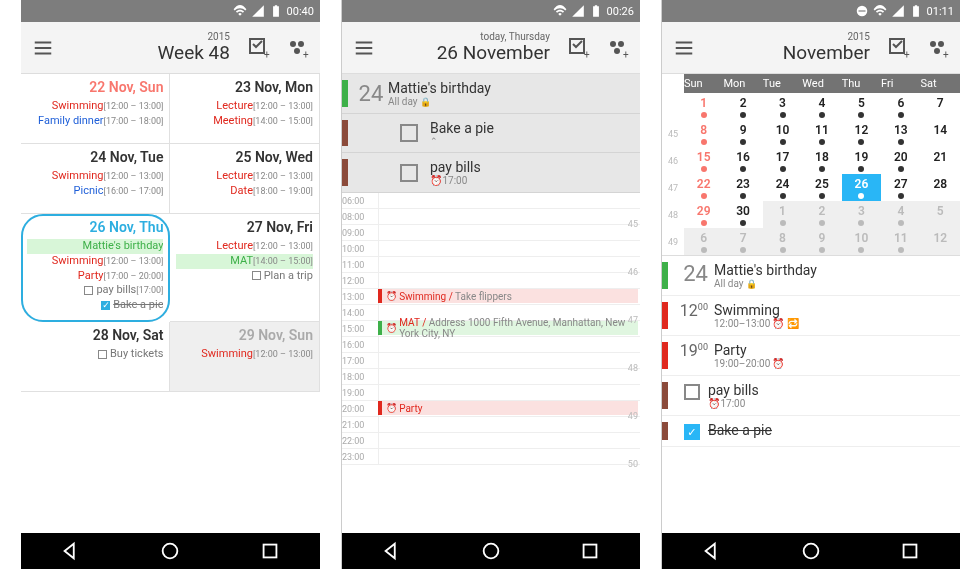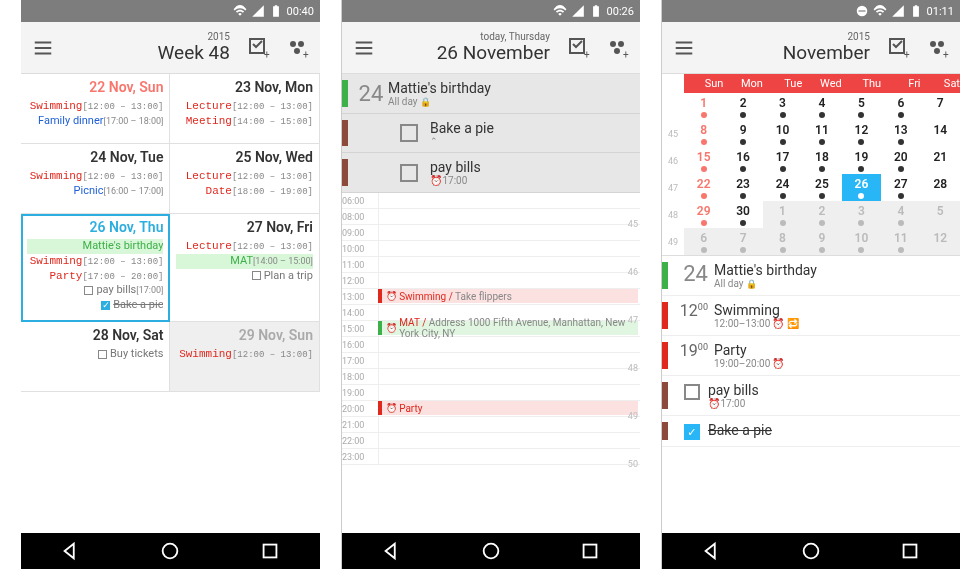--- a/index.html
+++ b/index.html
@@ -14,26 +14,26 @@
   .title-block { flex:1; text-align:right; padding-right:6px;}
   .title-block .super { font-size:10px; color:#666; line-height:1;}
   .title-block .main { font-size:19px; color:#333; line-height:1.15;}
   .tb-icon { width:30px; height:30px; display:flex; align-items:center; justify-content:center; color:#555;}
   .content { flex:1; overflow:hidden; position:relative; background:#fff;}
   
   .wk-grid { display:grid; grid-template-columns:1fr 1fr;text-align:right; }
   .wk-cell { border-right:1px solid #e0e0e0; border-bottom:1px solid #e0e0e0; padding:4px 6px 8px; min-height:70px; position:relative; font-size:11px; line-height:1.35;}
   .wk-cell .dayhead { font-size:14px; font-weight:600; color:#333; margin-bottom:2px; }
   .wk-cell.sun .dayhead { color:#f8766d; }
-  .wk-cell.today { outline:2px solid #2daee0; outline-offset:-2px; }
+  .wk-cell.today { outline:2px solid #2daee0; outline-offset:-2px;border-radius:22px; }
   .wk-cell.today .dayhead { color:#2daee0; }
   .wk-cell.dim { background:#efefef; }
   .wk-cell.dim .dayhead { color:#aaa; }
   .ev { white-space:nowrap; overflow:hidden; text-overflow:ellipsis;}
-  .ev-red { color:#e0281e;font-family:Liberation Mono, monospace; }
+  .ev-red { color:#e0281e; }
   .ev-blue { color:#1f5fd8; }
   .ev-green { color:#3eb049; background:#d8f6d8; }
   .ev-grey { color:#777; }
   .ev .time { color:#888; font-size:9px;}
   .chk { display:inline-block; width:9px; height:9px; border:1px solid #888; vertical-align:middle; margin-right:3px; position:relative;}
   .chk.done { background:#2daee0; border-color:#2daee0;}
   .chk.done::after { content:"✓"; position:absolute; left:0; top:-3px; font-size:9px; color:#fff;}
   .strike { text-decoration:line-through; }
   
   .s2top { background:#e7e7e7; }
@@ -45,21 +45,21 @@
   .s2-sub { font-size:10px; color:#888;}
   .hours { position:relative; }
   .hour { display:flex; border-bottom:1px solid #eee; height:16px; align-items:center;}
   .hour .lbl { width:36px; text-align:left; padding-right:4px; font-size:9px; color:#aaa;}
   .hour .slot { flex:1; border-left:1px solid #eee; height:100%; position:relative;}
   .hev { position:absolute; left:36px; right:2px; display:flex; align-items:center; height:14px; font-size:10px; padding-left:4px; border-left:4px solid;}
   .hev .alarm { color:#e0281e; margin-right:2px; font-size:9px;}
   .weekno { position:absolute; right:2px; font-size:9px; color:#bbb; }
   
   .mgrid { display:grid; grid-template-columns:22px repeat(7,1fr); font-size:11px;}
-  .mhead { background:#ef4444; color:#fff; text-align:right; padding:3px 0; font-size:11px;}
+  .mhead { background:#737373; color:#fff; text-align:left; padding:3px 0; font-size:11px;}
   .mwk { color:#bbb; font-size:9px; display:flex; align-items:center; justify-content:center;}
   .mcell { text-align:center; padding:2px 0 1px; position:relative; border:1px solid transparent;}
   .mcell .dn { font-weight:600; font-size:12px;}
   .mcell.sun .dn { color:#f8766d;}
   .mcell.dim .dn { color:#bbb;}
   .mcell.today { background:#29b6f6; }
   .mcell.today .dn { color:#fff;}
   .mcell.today .dot { background:#fff !important;}
   .mcell.next { background:#efefef;}
   .dot { width:6px; height:6px; border-radius:50%; background:#333; margin:2px auto 0;}

